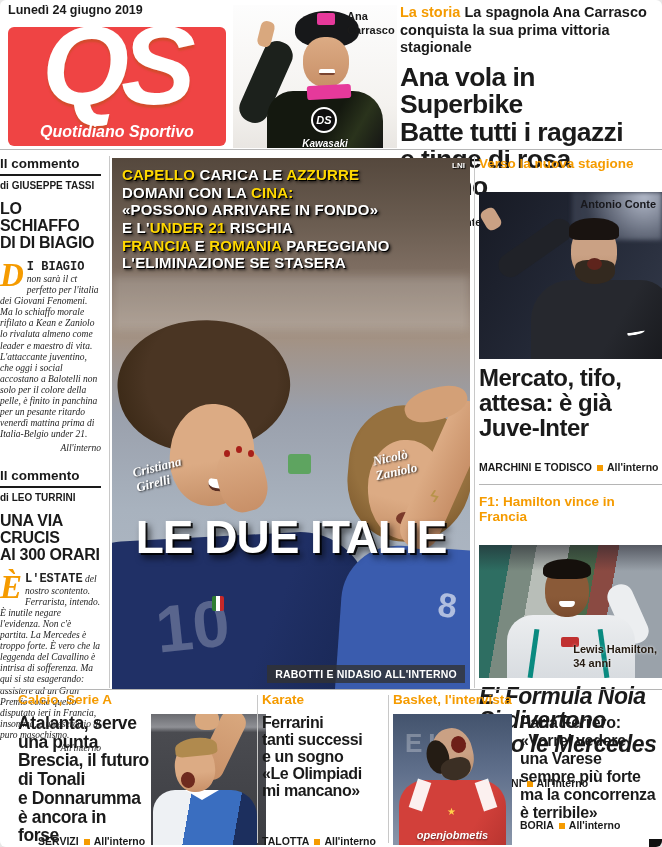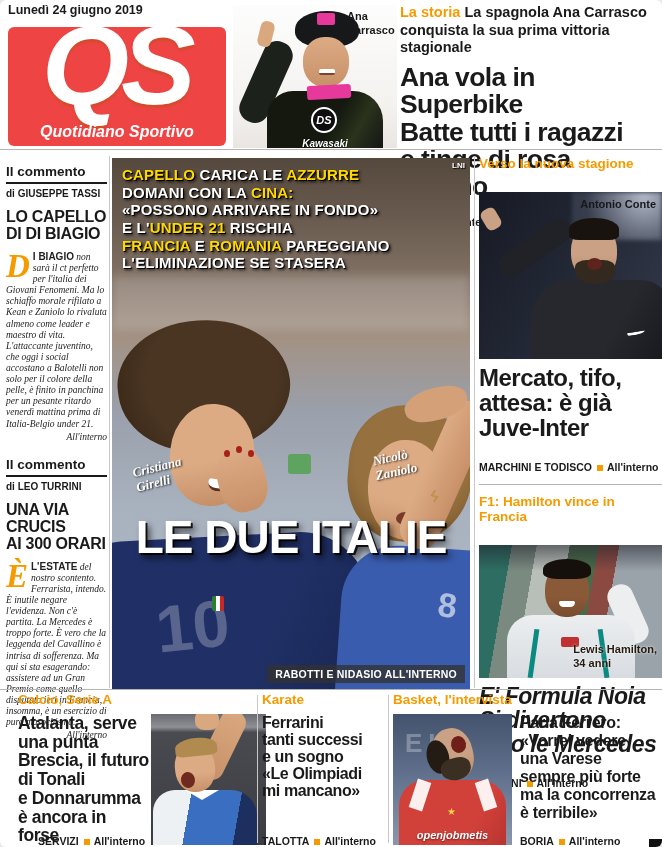--- a/index.html
+++ b/index.html
@@ -34,27 +34,27 @@
   .ana-suit-logo { position:absolute; left:78px; top:102px; width:26px; height:26px; background:#0e0e0e; border:2px solid #fff; border-radius:50%; color:#fff; font-weight:800; font-style:italic; font-size:11px; line-height:22px; text-align:center; }
   .ana-kawasaki { position:absolute; left:0; bottom:2px; width:100%; text-align:center; color:#fff; font-weight:800; font-style:italic; font-size:10px; text-shadow:0 0 2px #000; }
   .ana-label { position:absolute; left:347px; top:10px; font-size:11px; font-weight:700; line-height:1.25; }
 
   .top-story { position:absolute; left:400px; top:4px; width:260px; }
   .top-kicker { font-size:14.5px; font-weight:700; line-height:1.22; }
   .top-headline { margin-top:7px; font-size:26.5px; font-weight:800; line-height:1.03; letter-spacing:-0.6px; }
   .top-byline { margin-top:16px; }
 
   
-  .left-col { position:absolute; left:6px; top:156px; width:101px;margin-top:8px; }
+  .left-col { position:absolute; left:0; top:156px; width:101px; }
   .sec-head { font-size:13.5px; font-weight:800; border-bottom:2px solid #1a1a1a; padding-bottom:3px; }
   .sec-author { font-size:10px; font-weight:700; margin-top:4px; }
   .sec-title { font-size:16px; font-weight:800; line-height:1.06; letter-spacing:-0.3px; margin-top:10px; }
   .sec-body { margin-top:8px; font-family:"Liberation Serif", serif; font-style:italic; font-size:9.5px; line-height:1.17; color:#222; }
   .dropcap { float:left; font-family:"Liberation Serif", serif; font-weight:700; font-size:33px; line-height:0.82; color:#f59b00; margin:2px 3px 0 0; }
-  .lead { font-family:Liberation Sans, sans-serif; font-style:normal; font-weight:800; font-size:10px; }
+  .lead { font-family:Liberation Mono, monospace; font-style:normal; font-weight:800; font-size:12px; }
   .more { display:block; text-align:right; margin-top:2px; }
   .commento2 { margin-top:14px; }
 
   
   .main-photo { position:absolute; left:112px; top:158px; width:358px; height:532px; overflow:hidden;
     background:linear-gradient(180deg,#55483d 0%,#6a5c50 12%,#857468 24%,#a39284 34%,#9aa0ac 48%,#a8b2be 66%,#b4bcc8 100%); }
   .mp-band { position:absolute; left:0; top:118px; width:100%; height:54px; background:rgba(235,235,230,.22); filter:blur(5px); }
   .g-hair { position:absolute; left:6px; top:162px; width:172px; height:132px; background:radial-gradient(circle at 55% 45%,#4a3523 55%,#32220f); border-radius:46% 54% 48% 52%; transform:rotate(-8deg); }
   .g-face { position:absolute; left:58px; top:246px; width:84px; height:102px; background:linear-gradient(165deg,#dcab84 55%,#c08a62); border-radius:48%; transform:rotate(6deg); }
   .g-smile { position:absolute; left:96px; top:322px; width:30px; height:12px; background:#fff; border-radius:3px 3px 8px 8px; border-bottom:3px solid #5a2f22; transform:rotate(8deg); }
@@ -140,21 +140,21 @@
   .bk-beard { position:absolute; left:48px; top:44px; width:30px; height:22px; background:#3b2f24; border-radius:40% 40% 50% 50%; transform:rotate(-14deg); }
   .bk-mouth { position:absolute; left:58px; top:22px; width:15px; height:17px; background:#6e1f18; border-radius:50%; transform:rotate(-10deg); }
   .bk-torso { position:absolute; left:6px; top:66px; width:107px; height:65px; background:linear-gradient(120deg,#d2403a 70%,#b83530); border-radius:26px 26px 0 0; }
   .bk-strap1 { position:absolute; left:20px; top:66px; width:14px; height:30px; background:rgba(255,255,255,.92); transform:rotate(18deg); }
   .bk-strap2 { position:absolute; left:86px; top:66px; width:14px; height:30px; background:rgba(255,255,255,.92); transform:rotate(-18deg); }
   .bk-star { position:absolute; left:54px; top:92px; color:#ffd04a; font-size:10px; }
   .bk-star::after { content:"★"; }
   .bk-jersey-text { position:absolute; left:0; bottom:4px; width:100%; text-align:center; font-size:11px; font-weight:800; font-style:italic; color:#fff; text-shadow:0 1px 2px rgba(0,0,0,.5); }
   .b-text-basket { position:absolute; left:127px; top:22px; width:142px; }
   .b-head-basket { font-size:16px; font-weight:800; line-height:1.12; letter-spacing:-0.3px; }
-  .b-byline-basket { position:absolute; left:127px; bottom:0; }
+  .b-byline-basket { position:absolute; left:127px; bottom:16px; }
   .corner-mark { position:absolute; left:649px; top:839px; width:13px; height:8px; background:#111; }
 </style>
 </head>
 <body>
 
 <div class="page">
 
   <div class="date">Lunedì 24 giugno 2019</div>
 
   <div class="logo-box">
@@ -185,21 +185,21 @@
 e tinge di rosa Misano</h1>
     <p class="byline top-byline"><span>GALLI</span><span class="sq"></span><span>All'interno</span></p>
   </div>
 
   <div class="hr" style="left:0; top:149px; width:662px;"></div>
 
   <div class="left-col">
     <div>
       <div class="sec-head">Il commento</div>
       <div class="sec-author">di GIUSEPPE TASSI</div>
-      <div class="sec-title pre">LO CAPELLO
+      <div class="sec-title pre">LO SCHIAFFO
 DI DI BIAGIO</div>
       <div class="sec-body"><span class="dropcap">D</span><span class="lead">I BIAGIO</span><span> non sarà il ct perfetto per l'italia dei Giovani Fenomeni. Ma lo schiaffo morale rifilato a Kean e Zaniolo lo rivaluta almeno come leader e maestro di vita. L'attaccante juventino, che oggi i social accostano a Balotelli non solo per il colore della pelle, è finito in panchina per un pesante ritardo venerdì mattina prima di Italia-Belgio under 21.</span><span class="more">All'interno</span></div>
     </div>
     <div class="commento2">
       <div class="sec-head">Il commento</div>
       <div class="sec-author">di LEO TURRINI</div>
       <div class="sec-title pre">UNA VIA CRUCIS
 AI 300 ORARI</div>
       <div class="sec-body"><span class="dropcap">È</span><span class="lead">L'ESTATE</span><span> del nostro scontento. Ferrarista, intendo. È inutile negare l'evidenza. Non c'è partita. La Mercedes è troppo forte. È vero che la leggenda del Cavallino è intrisa di sofferenza. Ma qui si sta esagerando: assistere ad un Gran Premio come quello disputato ieri in Francia, insomma, è un esercizio di puro masochismo.</span><span class="more">All'interno</span></div>
     </div>

